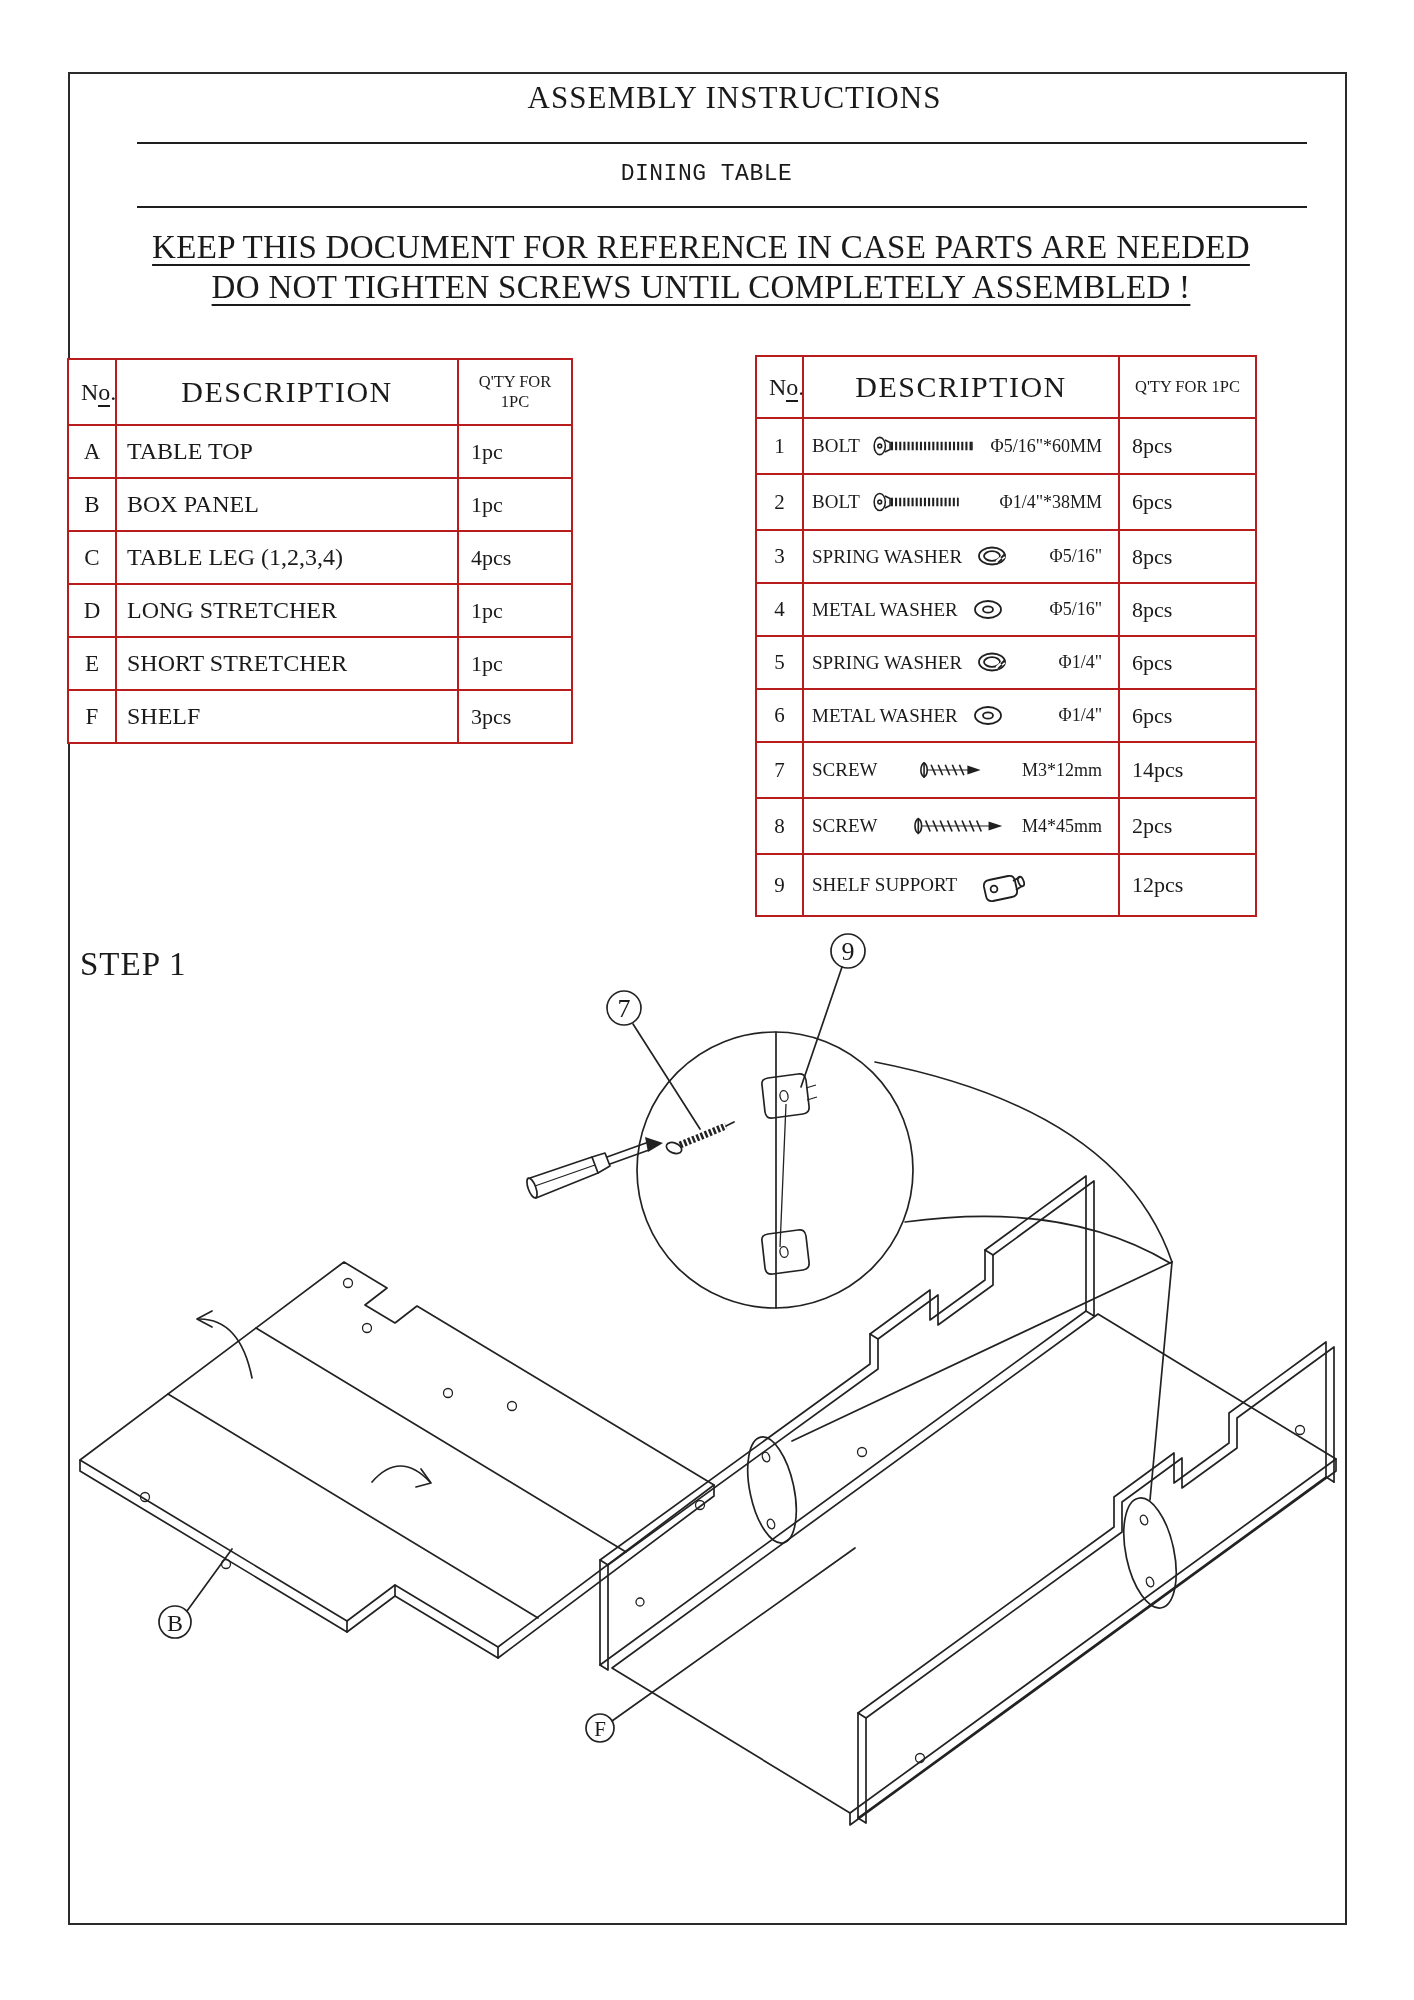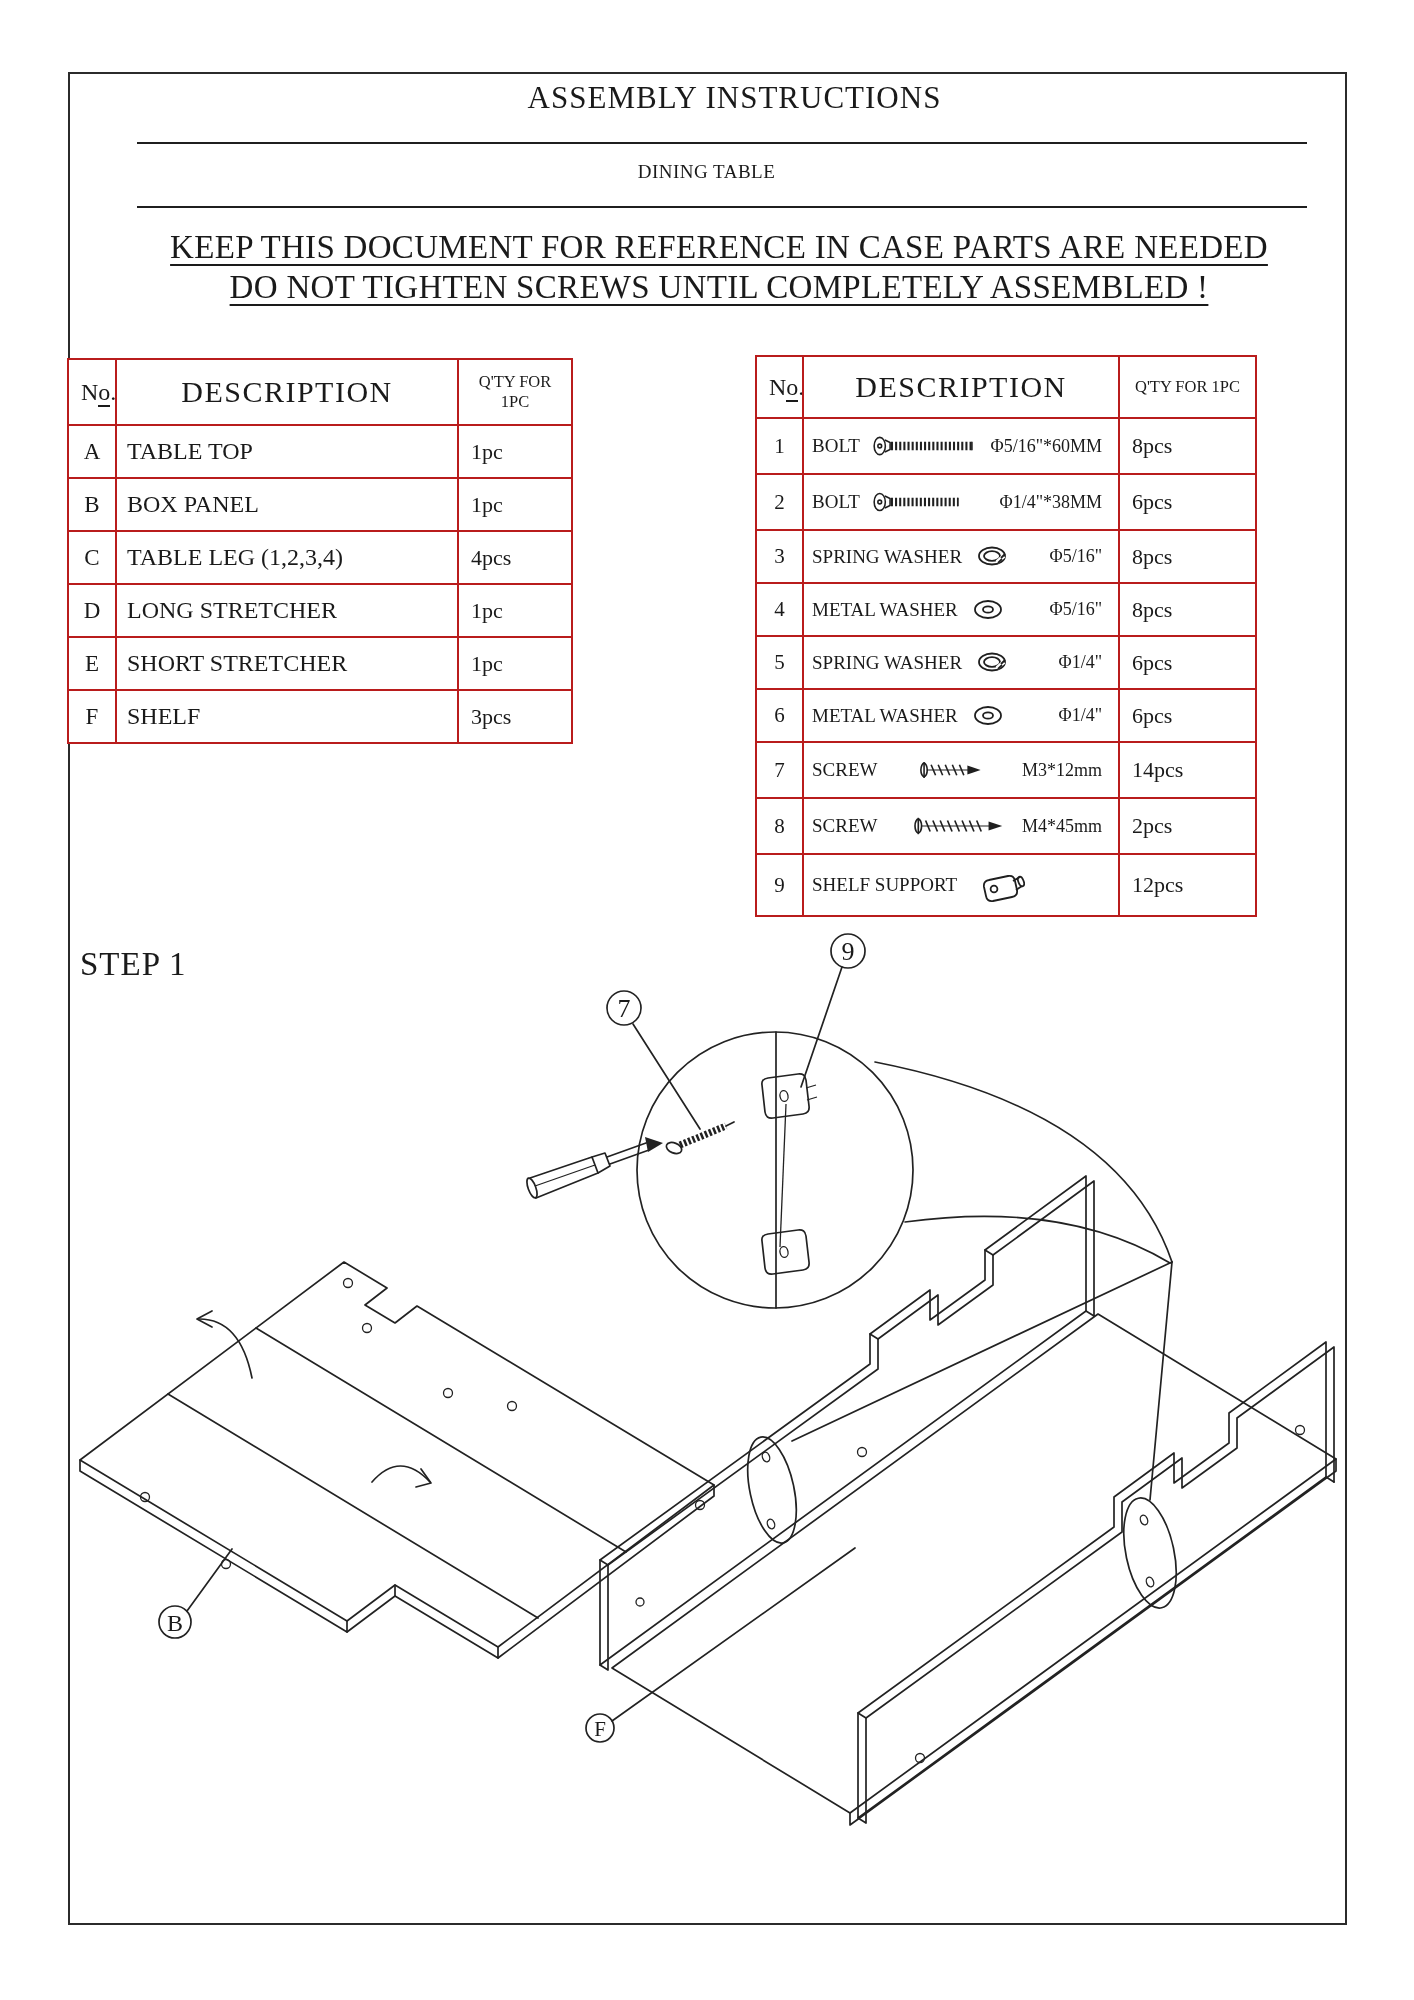--- a/index.html
+++ b/index.html
@@ -4,22 +4,22 @@
 <style>
   html,body{margin:0;padding:0;background:#ffffff;}
   body{width:1414px;height:2000px;position:relative;font-family:"Liberation Serif",serif;color:#1a1a1a;overflow:hidden;}
   .page-border{position:absolute;left:68px;top:72px;width:1275px;height:1849px;border:2px solid #2b2b2b;}
   .abs{position:absolute;}
   .center{text-align:center;}
   .title{left:68px;top:80px;width:1277px;font-size:31px;letter-spacing:1px;padding-left:28px;}
   .rule{left:137px;width:1170px;height:0;border-top:2.5px solid #1f1f1f;}
   .rule1{top:142px;}
   .rule2{top:206px;}
-  .subtitle{left:68px;top:161px;width:1277px;font-size:19px;font-family:Liberation Serif, serif;letter-spacing:.5px;}
-  .warning{left:90px;width:1258px;font-size:33px;letter-spacing:.3px;white-space:nowrap;}
+  .subtitle{left:68px;top:161px;width:1277px;font-size:23px;font-family:Liberation Mono, monospace;letter-spacing:.5px;}
+  .warning{left:72px;width:1258px;font-size:33px;letter-spacing:.3px;white-space:nowrap;}
   .warning span{text-decoration:underline;text-underline-offset:6px;text-decoration-thickness:2px;}
   .warn1{top:229px;}
   .warn2{top:269px;}
 
   table{border-collapse:collapse;table-layout:fixed;position:absolute;background:#fff;}
   td,th{border:2px solid #b91c1c;padding:12px;overflow:hidden;margin-left:32px;}
   .parts-table{left:67px;top:358px;width:504px;}
   .parts-table col.c-no{width:48px;}
   .parts-table col.c-desc{width:342px;}
   .parts-table col.c-qty{width:114px;}

